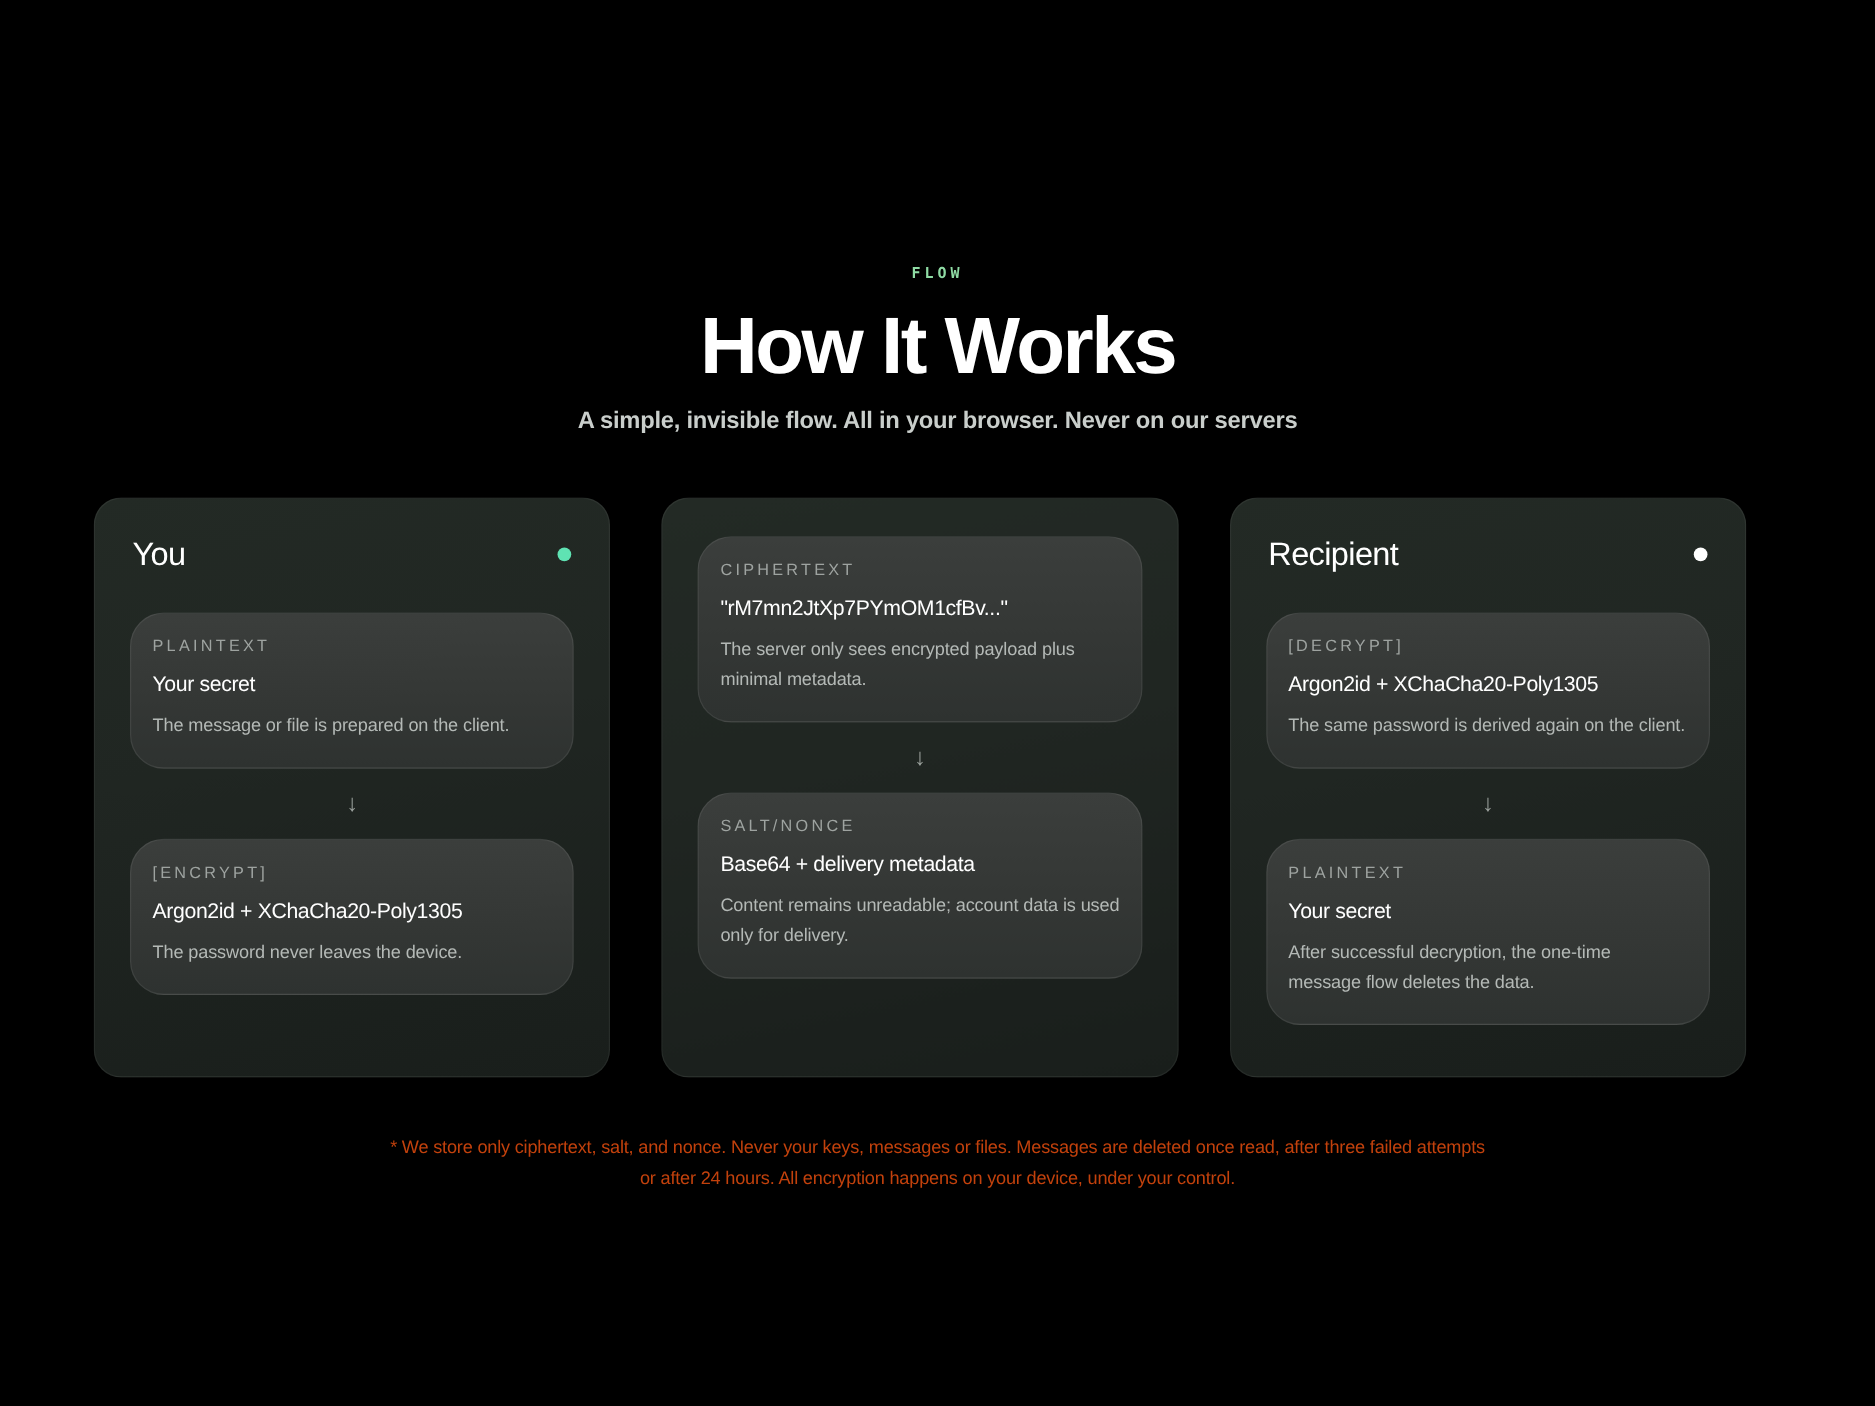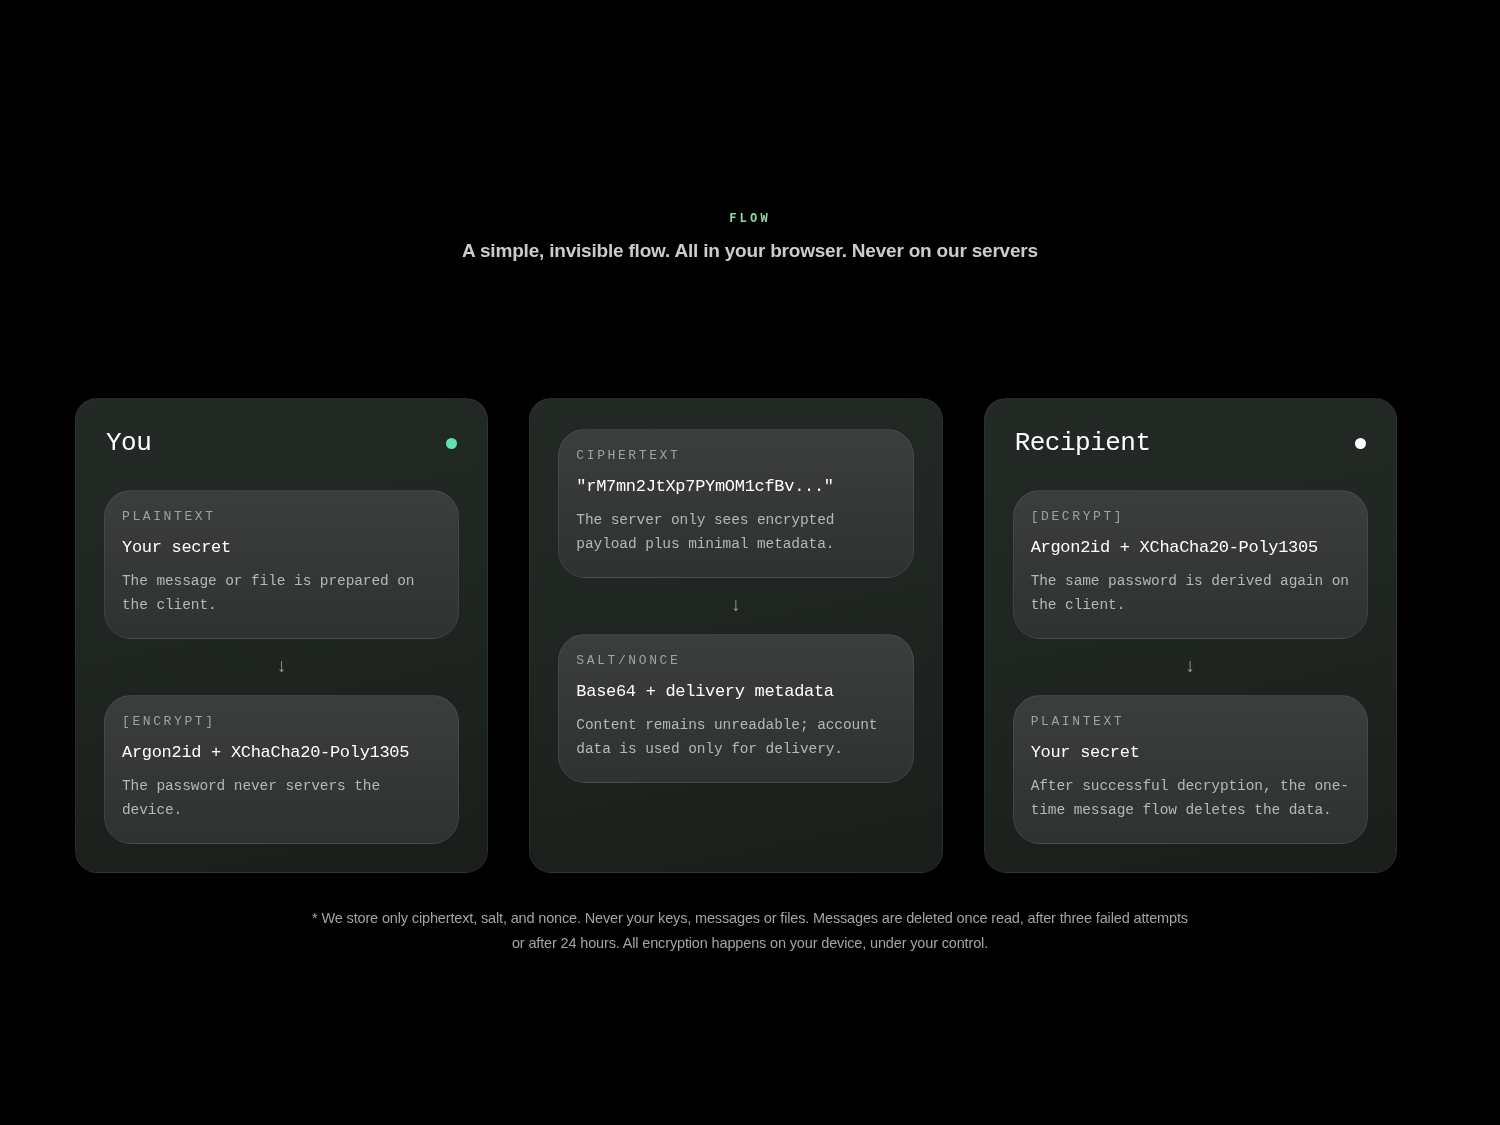--- a/index.html
+++ b/index.html
@@ -39,21 +39,20 @@
     line-height:1.3;
   }
 
   
   .cards {
     position:absolute;
     top:398px; left:75px;
     width:1322px;
     display:flex;
     gap:41px;
-    font-family:Liberation Mono, monospace;
   }
   .card {
     flex:1 1 0;
     min-height:464px;
     border-radius:22px;
     padding:30px 28px 28px 28px;
     background:linear-gradient(168deg,#232a25 0%,#202622 42%,#191e1b 100%);
     border:1px solid rgba(255,255,255,0.055);
     display:flex;
     flex-direction:column;
@@ -116,53 +115,54 @@
   }
 
   .spacer { flex:1 1 auto; }
 
   
   .footnote {
     position:absolute;
     top:906px; left:0; width:1500px;
     text-align:center;
     font-size:14.5px;
-    color:#a3a3a3;
+    color:#c2410c;
     line-height:1.72;
     letter-spacing:-0.15px;
   }
   .footnote span { display:block; }
 </style>
 </head>
 <body>
 
 <div class="page">
 
   <div class="header">
     <div class="eyebrow">FLOW</div>
+    <h1 class="title">How It Works</h1>
     <div class="subtitle">A simple, invisible flow. All in your browser. Never on our servers</div>
   </div>
 
   <div class="cards">
 
     <div class="card">
       <div class="card-head">
         <div class="card-title">You</div>
         <div class="dot" style="background: rgb(95, 227, 179);"></div>
       </div>
       <div class="block">
         <div class="block-label">PLAINTEXT</div>
         <div class="block-value">Your secret</div>
         <div class="block-desc">The message or file is prepared on the client.</div>
       </div>
       <div class="arrow">↓</div>
       <div class="block">
         <div class="block-label">[ENCRYPT]</div>
         <div class="block-value">Argon2id + XChaCha20-Poly1305</div>
-        <div class="block-desc">The password never servers the device.</div>
+        <div class="block-desc">The password never leaves the device.</div>
       </div>
       <div class="spacer"></div>
     </div>
 
     <div class="card">
       <div class="block">
         <div class="block-label">CIPHERTEXT</div>
         <div class="block-value">"rM7mn2JtXp7PYmOM1cfBv..."</div>
         <div class="block-desc">The server only sees encrypted payload plus minimal metadata.</div>
       </div>

